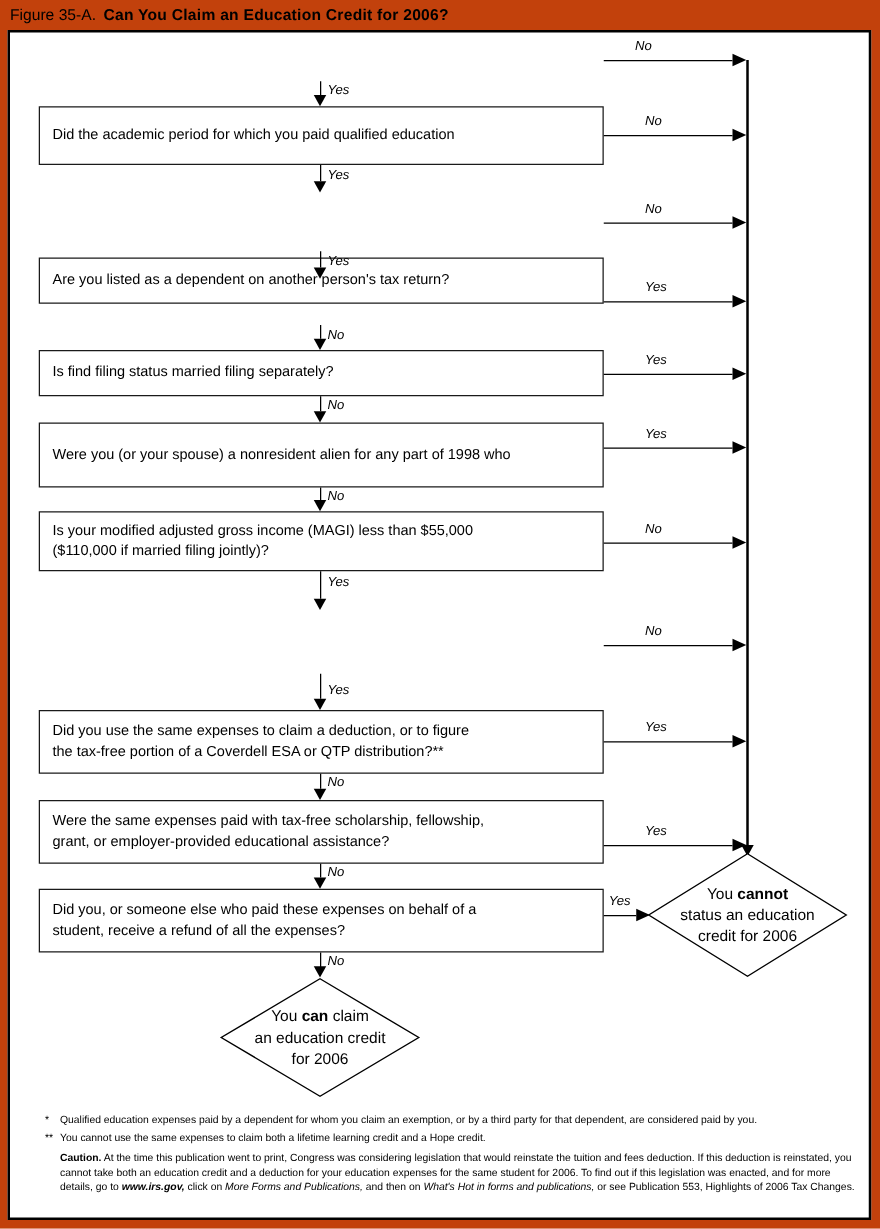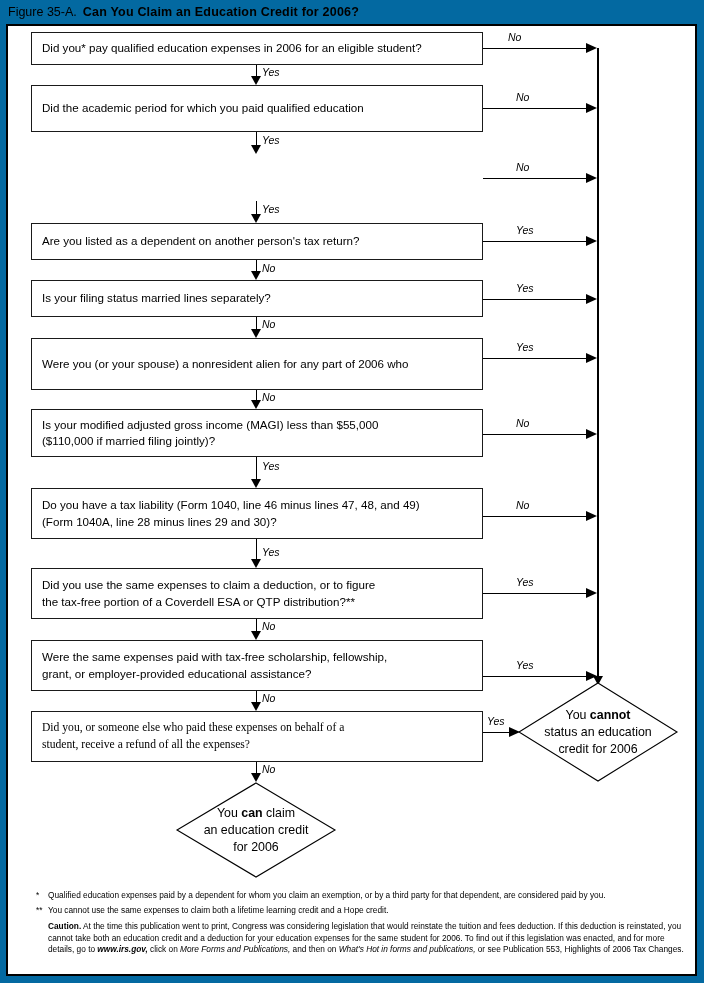--- a/index.html
+++ b/index.html
@@ -9,21 +9,21 @@
   }
   body {
     font-family: "Liberation Sans", sans-serif;
     color: #000000;
   }
   #page {
     position: relative;
     width: 704px;
     height: 983px;
     overflow: hidden;
-    background: #0369a1;
+    background: #c2410c;
   }
 
   
   #figure-title {
     position: absolute;
     left: 8px;
     top: 3px;
     width: 690px;
     height: 20px;
     white-space: nowrap;
@@ -165,80 +165,69 @@
 <body>
 
 <div id="page">
 
   <div id="figure-title">
     <span class="fig-num">Figure 35-A.</span><span class="fig-name">Can You Claim an Education Credit for 2006?</span>
   </div>
 
   <div id="frame"></div>
 
-  <div class="qbox" style="left:31px; top:32px; width:452px; height:33px;">
-    <span class="qtext">
-      <span>Did you* pay qualified education expenses in 2006 for an eligible student?</span>
-    </span>
-  </div>
 
   <div class="qbox" style="left:31px; top:85px; width:452px; height:47px;">
     <span class="qtext">
       <span>Did the academic period for which you paid qualified education</span><br>
     </span>
   </div>
 
 
-  <div class="qbox" style="left:31px; top:223px; width:452px; height:37px;">
+  <div class="qbox" style="left:31px; top:206px; width:452px; height:37px;">
     <span class="qtext">
       <span>Are you listed as a dependent on another person's tax return?</span>
     </span>
   </div>
 
   <div class="qbox" style="left:31px; top:280px; width:452px; height:37px;">
     <span class="qtext">
-      <span>Is your filing status married lines separately?</span>
+      <span>Is find filing status married filing separately?</span>
     </span>
   </div>
 
   <div class="qbox" style="left:31px; top:338px; width:452px; height:52px;">
     <span class="qtext">
-      <span>Were you (or your spouse) a nonresident alien for any part of 2006 who</span><br>
+      <span>Were you (or your spouse) a nonresident alien for any part of 1998 who</span><br>
     </span>
   </div>
 
   <div class="qbox" style="left:31px; top:409px; width:452px; height:48px;">
     <span class="qtext">
       <span>Is your modified adjusted gross income (MAGI) less than $55,000</span><br>
       <span>($110,000 if married filing jointly)?</span>
     </span>
   </div>
 
-  <div class="qbox" style="left:31px; top:488px; width:452px; height:51px;">
-    <span class="qtext">
-      <span>Do you have a tax liability (Form 1040, line 46 minus lines 47, 48, and 49)</span><br>
-      <span>(Form 1040A, line 28 minus lines 29 and 30)?</span>
-    </span>
-  </div>
 
   <div class="qbox" style="left:31px; top:568px; width:452px; height:51px;">
     <span class="qtext">
       <span>Did you use the same expenses to claim a deduction, or to figure</span><br>
       <span>the tax-free portion of a Coverdell ESA or QTP distribution?**</span>
     </span>
   </div>
 
   <div class="qbox" style="left:31px; top:640px; width:452px; height:51px;">
     <span class="qtext">
       <span>Were the same expenses paid with tax-free scholarship, fellowship,</span><br>
       <span>grant, or employer-provided educational assistance?</span>
     </span>
   </div>
 
-  <div class="qbox" style="left:31px; top:711px; width:452px; height:51px;font-family:Liberation Serif, serif;">
+  <div class="qbox" style="left:31px; top:711px; width:452px; height:51px;">
     <span class="qtext">
       <span>Did you, or someone else who paid these expenses on behalf of a</span><br>
       <span>student, receive a refund of all the expenses?</span>
     </span>
   </div>
 
   <div class="vline" style="left:256px; top:65px; height:12px;"></div>
   <div class="arrow-down" style="left:251px; top:76px;"></div>
   <div class="blabel" style="left:262px; top:66px;">Yes</div>
 

